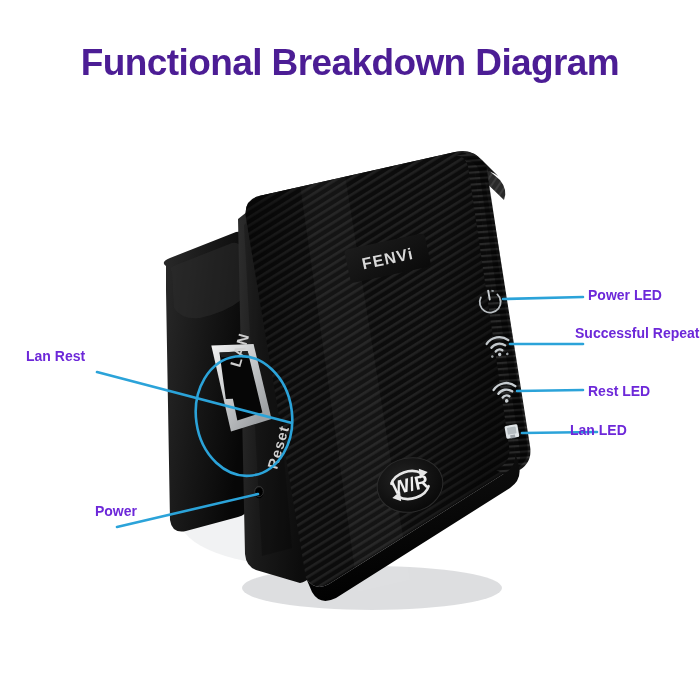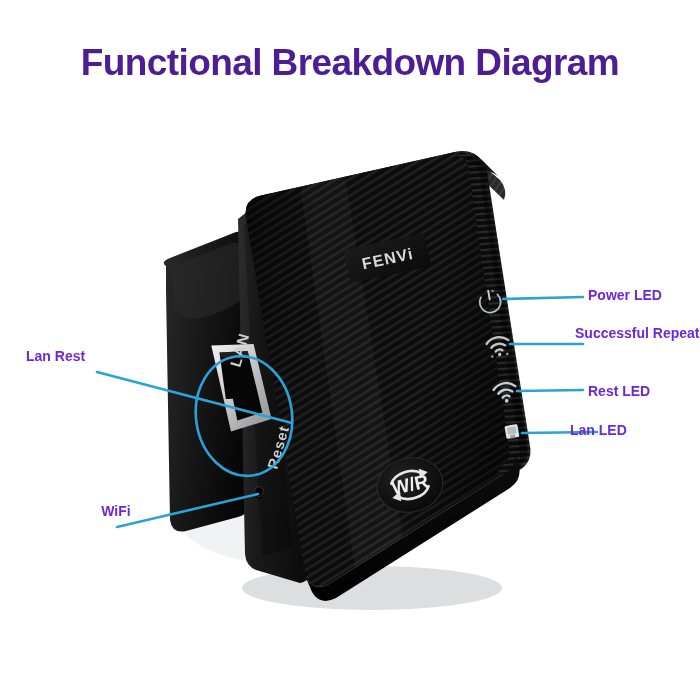--- a/index.html
+++ b/index.html
@@ -281,16 +281,16 @@
 
   <div class="anno-label right" id="label-successful">Successful Repeat</div>
 
   <div class="anno-label right" id="label-wifi">Rest LED</div>
 
   <div class="anno-label right" id="label-lan-led">Lan LED</div>
 
   <div class="anno-label left" id="label-lan-port">Lan Rest</div>
 
   <div class="anno-label left" id="label-reset">
-    <div>WiFi</div>
+    <div>Power</div>
   </div>
 
 </div>
 
 </body></html>

